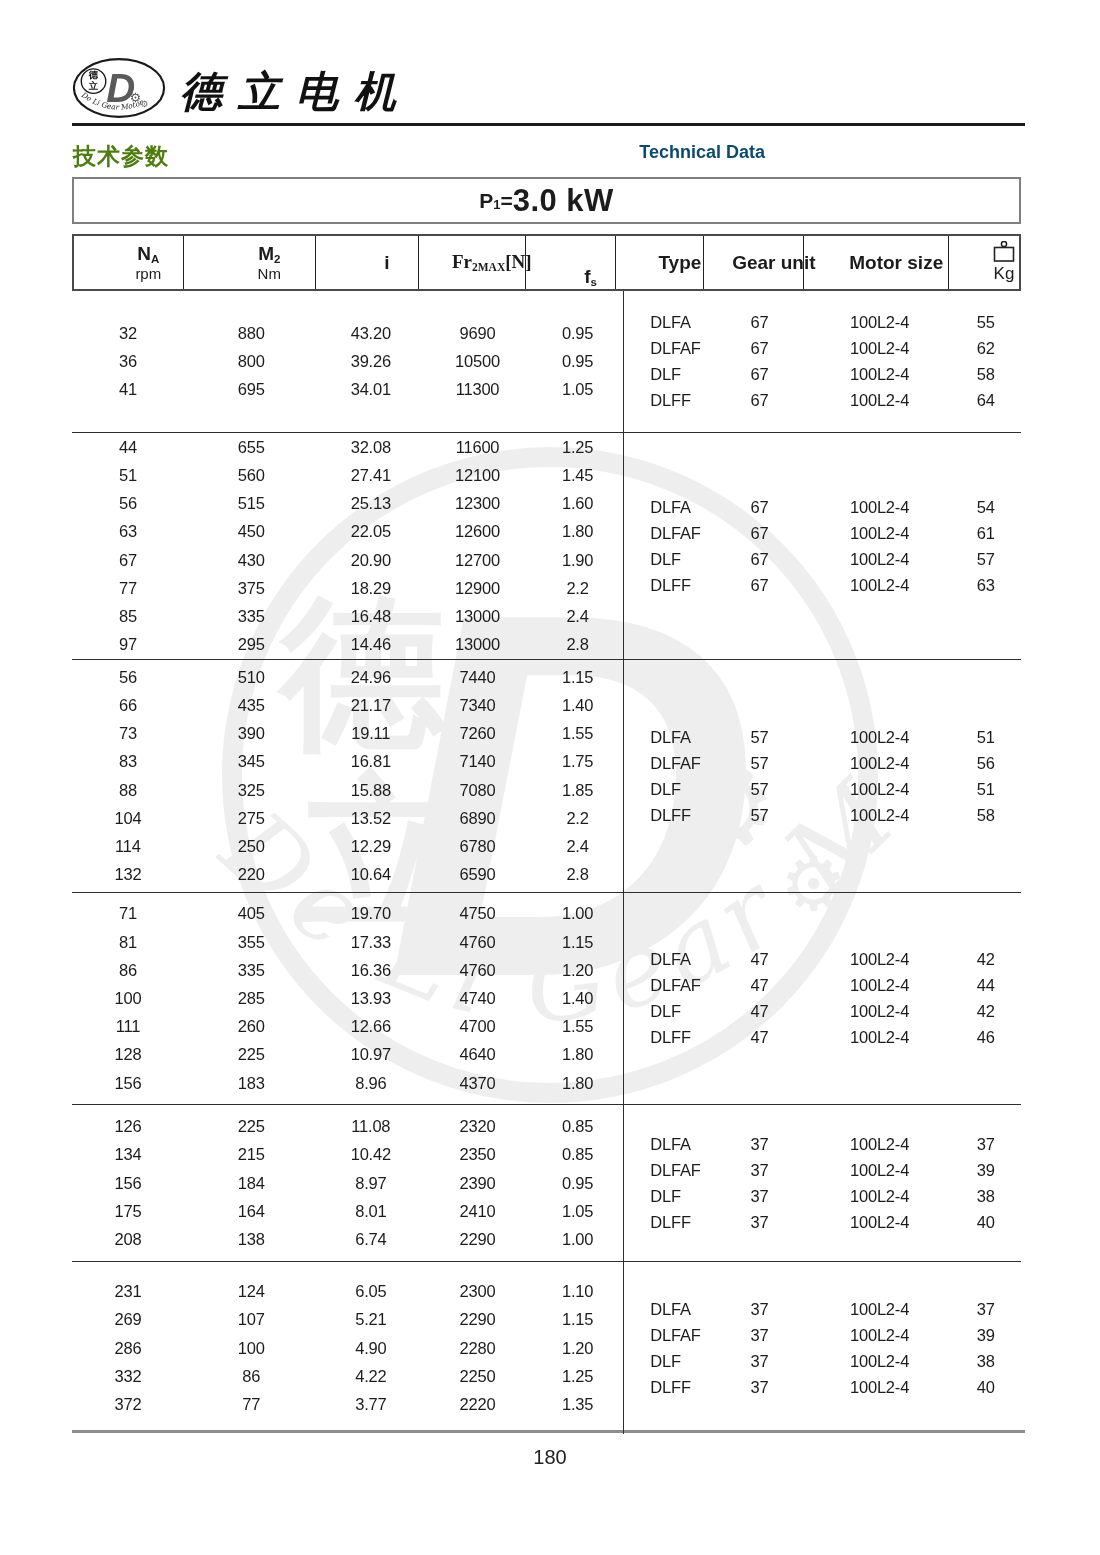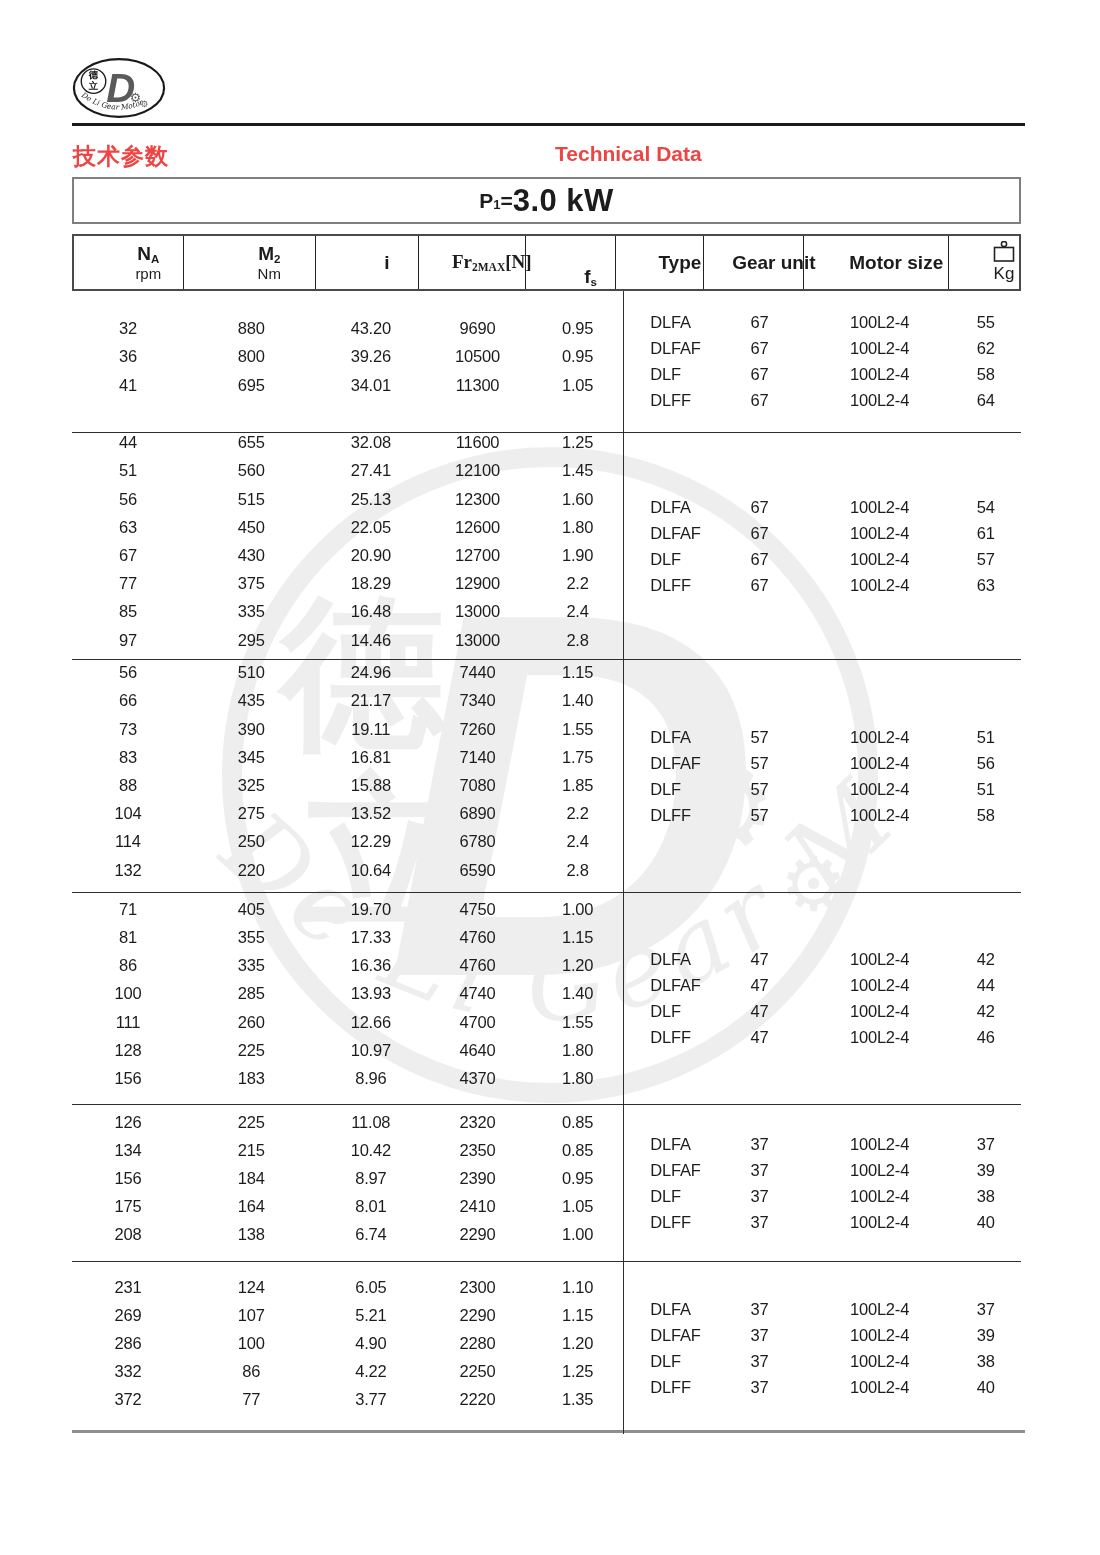--- a/index.html
+++ b/index.html
@@ -16,25 +16,25 @@
   .brand{
     position:absolute;left:180px;top:64px;
     font-family:"DejaVu Serif", serif;
     font-weight:bold;font-style:italic;
     font-size:42px;letter-spacing:16px;color:#111;
     white-space:nowrap;
   }
   .top-rule{position:absolute;left:72px;top:123px;width:953px;height:3px;background:#1b1b1b;}
   .sub-left{
     position:absolute;left:73px;top:141px;
-    font-size:23px;font-weight:bold;color:#ef4444;letter-spacing:1px;
+    font-size:23px;font-weight:bold;color:#4d7c0f;letter-spacing:1px;
   }
   .sub-right{
     position:absolute;left:555px;top:142px;width:210px;
-    text-align:left;font-size:21px;font-weight:bold;color:#ef4444;
+    text-align:right;font-size:18px;font-weight:bold;color:#0c4a6e;
   }
   
   .title-box{
     position:absolute;left:72px;top:177px;width:949px;height:47px;
     border:2px solid #7f7f7f;box-sizing:border-box;
     display:flex;align-items:center;justify-content:center;
   }
   .p-sym{font-size:21px;font-weight:bold;}
   .p-sub{font-size:13px;font-weight:bold;position:relative;top:4px;}
   .p-eq{font-size:21px;font-weight:bold;}
@@ -61,21 +61,21 @@
   .block:last-child{border-bottom:none;}
   #blocks .block:nth-child(1){min-height:142px;}
   #blocks .block:nth-child(2){min-height:227px;}
   #blocks .block:nth-child(3){min-height:233px;}
   #blocks .block:nth-child(4){min-height:212px;}
   #blocks .block:nth-child(5){min-height:157px;}
   #blocks .block:nth-child(6){min-height:172px;}
   .bleft{width:58.1%;display:flex;flex-direction:column;justify-content:center;}
   .bright{width:41.9%;border-left:1.8px solid #2e2e2e;box-sizing:border-box;
           display:flex;flex-direction:column;justify-content:center;}
-  .row{display:flex;height:28.2px;}
+  .row{display:flex;height:28.2px;align-items:center;}
   .c{font-size:16.5px;text-align:center;letter-spacing:-0.2px;}
   .c1{width:20.3%;}.c2{width:24.4%;}.c3{width:19.0%;}.c4{width:19.7%;}.c5{width:16.6%;}
   .mrow{display:flex;height:26px;align-items:center;}
   .m{font-size:16.5px;text-align:center;letter-spacing:-0.2px;}
   .m1{width:21.7%;text-align:left;padding-left:26px;box-sizing:border-box;}
   .m2{width:24.8%;}.m3{width:35.8%;}.m4{width:17.8%;}
   
   .footer-rule{position:absolute;left:72px;top:1430px;width:953px;height:3px;background:#8e8e8e;}
   .page-num{position:absolute;left:0;top:1446px;width:1100px;text-align:center;
             font-size:20px;color:#222;}
@@ -110,20 +110,21 @@
     <text x="24" y="22" font-size="9.5" font-weight="bold" fill="#111" text-anchor="middle">德</text>
     <text x="24" y="33" font-size="9.5" font-weight="bold" fill="#111" text-anchor="middle">立</text>
     <text x="61" y="46" font-size="13" fill="#5a5a5a">⚙</text>
     <text x="72" y="51" font-size="9" fill="#5a5a5a">⚙</text>
     <path id="logoarc" d="M 8 38 Q 50 70 92 38" fill="none"></path>
     <text font-size="7.6" font-style="italic" fill="#222" font-family="DejaVu Serif, serif">
       <textPath href="#logoarc" startOffset="4">De Li Gear Motor</textPath>
     </text>
   </svg>
 
+  <div class="brand">德立电机</div>
 
   <div class="top-rule"></div>
 
   <div class="sub-left">技术参数</div>
   <div class="sub-right">Technical Data</div>
 
   <div class="title-box">
     <span class="p-sym">P</span>
       <span class="p-sub">1</span>
       <span class="p-eq">=</span>
@@ -595,14 +596,15 @@
             <div class="m m1">DLFF</div>
             <div class="m m2">37</div>
             <div class="m m3">100L2-4</div>
             <div class="m m4">40</div>
           </div>
         </div>
       </div>
     </div>
 
   <div class="footer-rule"></div>
+  <div class="page-num">180</div>
 
 </div>
 
 </body></html>

